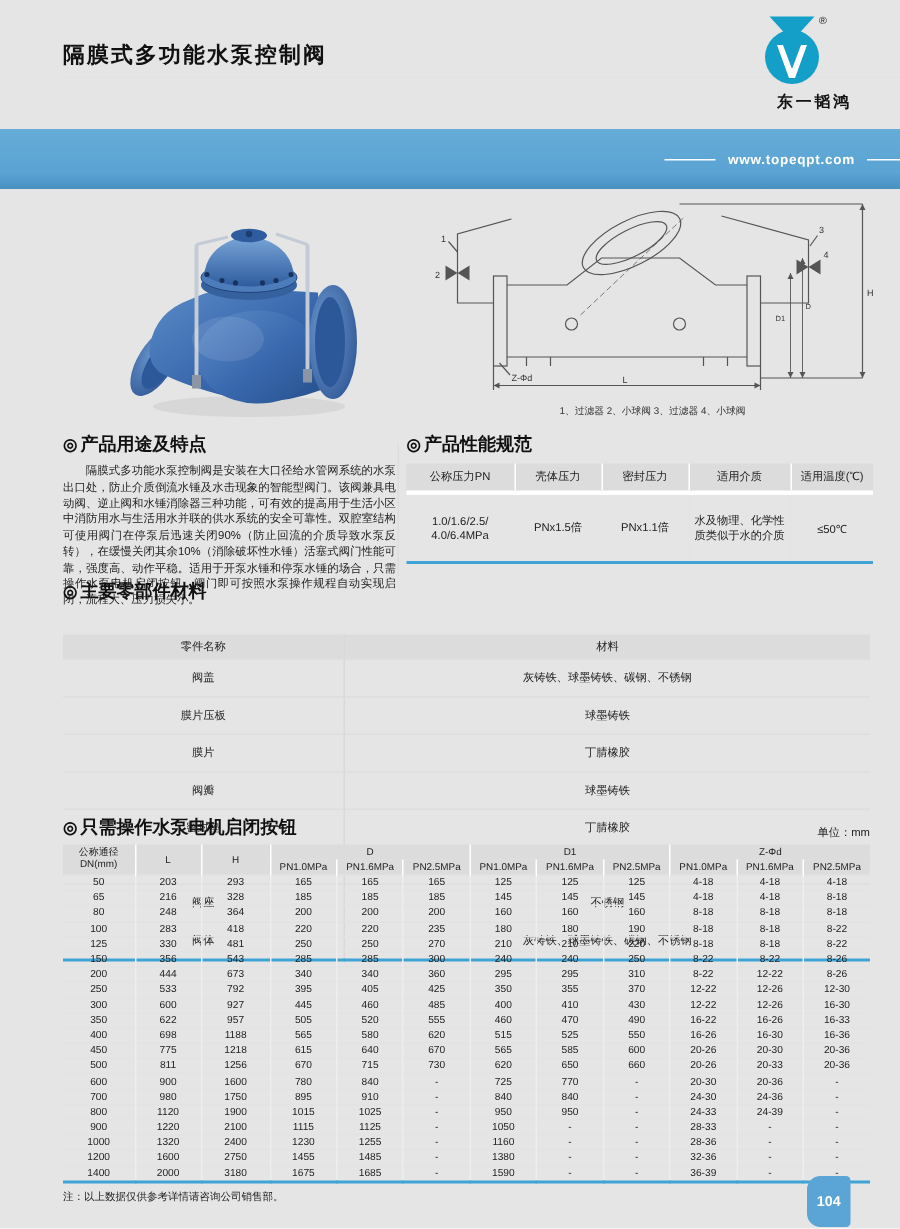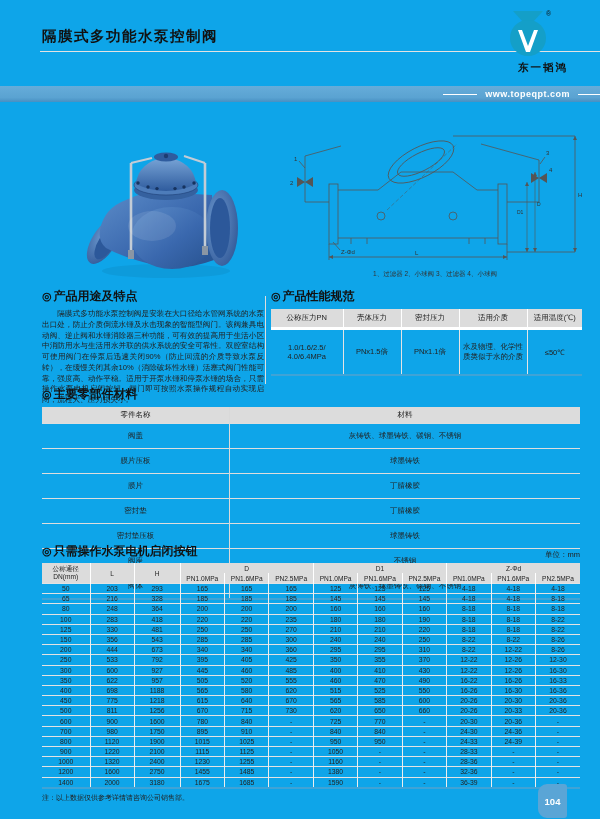--- a/index.html
+++ b/index.html
@@ -1,32 +1,32 @@
 <!DOCTYPE html>
 <html><head>
 <meta charset="utf-8">
 <style>
   html,body { margin:0; padding:0; background:#fff; }
   .page {
-    position:relative; width:600px; height:819px; background:#0ea5e9;
+    position:relative; width:600px; height:819px; background:#e5e5e5;
     font-family:"Liberation Sans", sans-serif; overflow:hidden; margin:0 auto;
     color:#222;
   }
   
   .page-title {
     position:absolute; left:42px; top:27px; font-size:14.5px; font-weight:bold;
     color:#111; letter-spacing:1.5px;
   }
   .header-rule { position:absolute; left:40px; right:0; top:51px; border-top:1px solid #e3e3e3; }
   .logo-wrap { position:absolute; left:488px; top:8px; width:80px; text-align:right; }
   .logo-svg { display:block; margin:0 auto; }
   .brand-name { font-size:10.5px; font-weight:bold; color:#111; letter-spacing:2px; margin-top:1px; }
   
   .banner {
-    position:absolute; left:0; top:86px; width:600px; height:16px;
+    position:absolute; left:0; top:86px; width:600px; height:40px;
     display:flex; align-items:center; justify-content:flex-end;
   }
   .banner-line { height:1px; background:#ffffff; }
   .banner-line.left { width:34px; }
   .banner-line.right { width:22px; }
   .banner-text { color:#fff; font-size:9px; font-weight:bold; letter-spacing:0.5px; margin:0 8px; }
   
   .photo { position:absolute; left:72px; top:136px; width:184px; height:148px; }
   .drawing { position:absolute; left:283px; top:130px; width:304px; height:140px; }
   .drawing-caption { position:absolute; left:283px; top:270px; width:304px; text-align:center; font-size:6.5px; color:#333; }
@@ -39,21 +39,21 @@
   .features p { margin:4px 0 0 0; font-size:7.6px; line-height:1.42; text-align:justify; text-indent:2em; color:#222; }
   
   .performance { position:absolute; left:271px; top:288px; width:311px; }
   table.perf { width:100%; border-collapse:collapse; table-layout:fixed; margin-top:4px; border-bottom:2px solid #3fa3d6; }
   table.perf th { background:#dcdcdc; font-size:7.5px; font-weight:normal; color:#222; padding:4px 1px; border-right:1px solid #fff; border-bottom:3px solid #fff; }
   table.perf td { font-size:7.5px; text-align:center; vertical-align:middle; padding:12px 3px; border-right:1px solid #e4e4e4; color:#222; }
   table.perf th:last-child, table.perf td:last-child { border-right:none; }
   .pre { white-space:pre-line; }
   
   .materials { position:absolute; left:42px; top:386px; width:538px; }
-  table.mat { width:100%; border-collapse:collapse; table-layout:fixed; margin-top:4px; border-bottom:2px solid #3fa3d6;font-family:Liberation Mono, monospace; }
+  table.mat { width:100%; border-collapse:collapse; table-layout:fixed; margin-top:20px; border-bottom:2px solid #3fa3d6;font-family:Liberation Mono, monospace; }
   table.mat th { background:#dcdcdc; font-size:7.5px; font-weight:normal; color:#222; padding:3px 2px; }
   table.mat th:first-child, table.mat td:first-child { width:34%; border-right:1px solid #d9d9d9; }
   table.mat td { font-size:7.5px; text-align:center; padding:7px 2px; border-top:1px solid #dedede; color:#222; }
   
   .dimensions { position:absolute; left:42px; top:543px; width:538px; }
   .dim-head { display:flex; justify-content:space-between; align-items:flex-end; }
   .unit { font-size:7.5px; color:#222; }
   table.dim { width:100%; border-collapse:collapse; table-layout:fixed; margin-top:3px; border-bottom:2px solid #3fa3d6; }
   table.dim th { background:#dcdcdc; font-size:6.6px; font-weight:normal; color:#222; padding:1.5px 0; border-right:1px solid #fff; }
   table.dim th.first { white-space:pre-line; line-height:1.15; }
@@ -252,20 +252,24 @@
           </tr>
           <tr>
             <td>膜片压板</td>
             <td>球墨铸铁</td>
           </tr>
           <tr>
             <td>膜片</td>
             <td>丁腈橡胶</td>
           </tr>
           <tr>
+            <td>阀瓣</td>
+            <td>球墨铸铁</td>
+          </tr>
+          <tr>
             <td>密封垫</td>
             <td>丁腈橡胶</td>
           </tr>
           <tr>
             <td>密封垫压板</td>
             <td>球墨铸铁</td>
           </tr>
           <tr>
             <td>阀座</td>
             <td>不锈钢</td>

